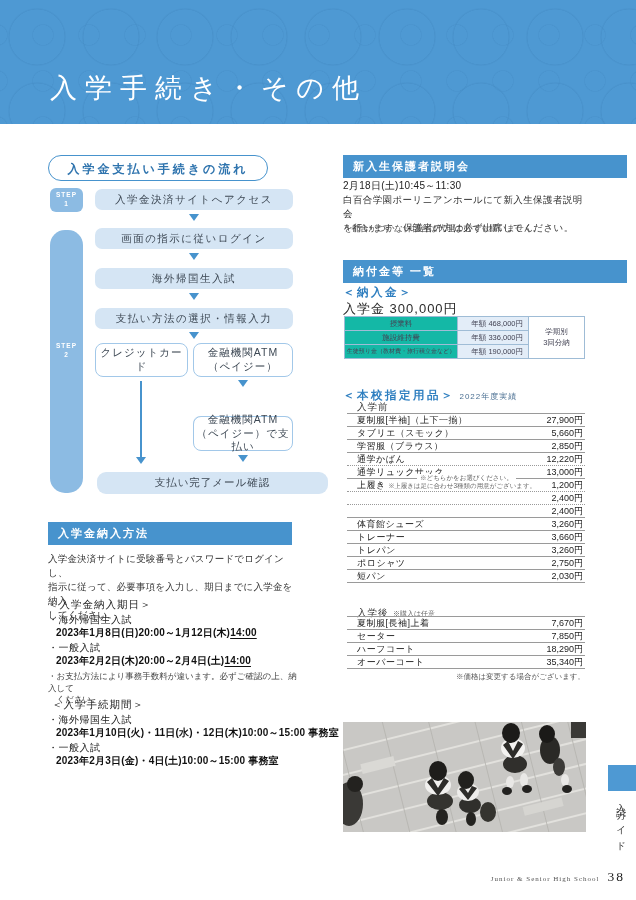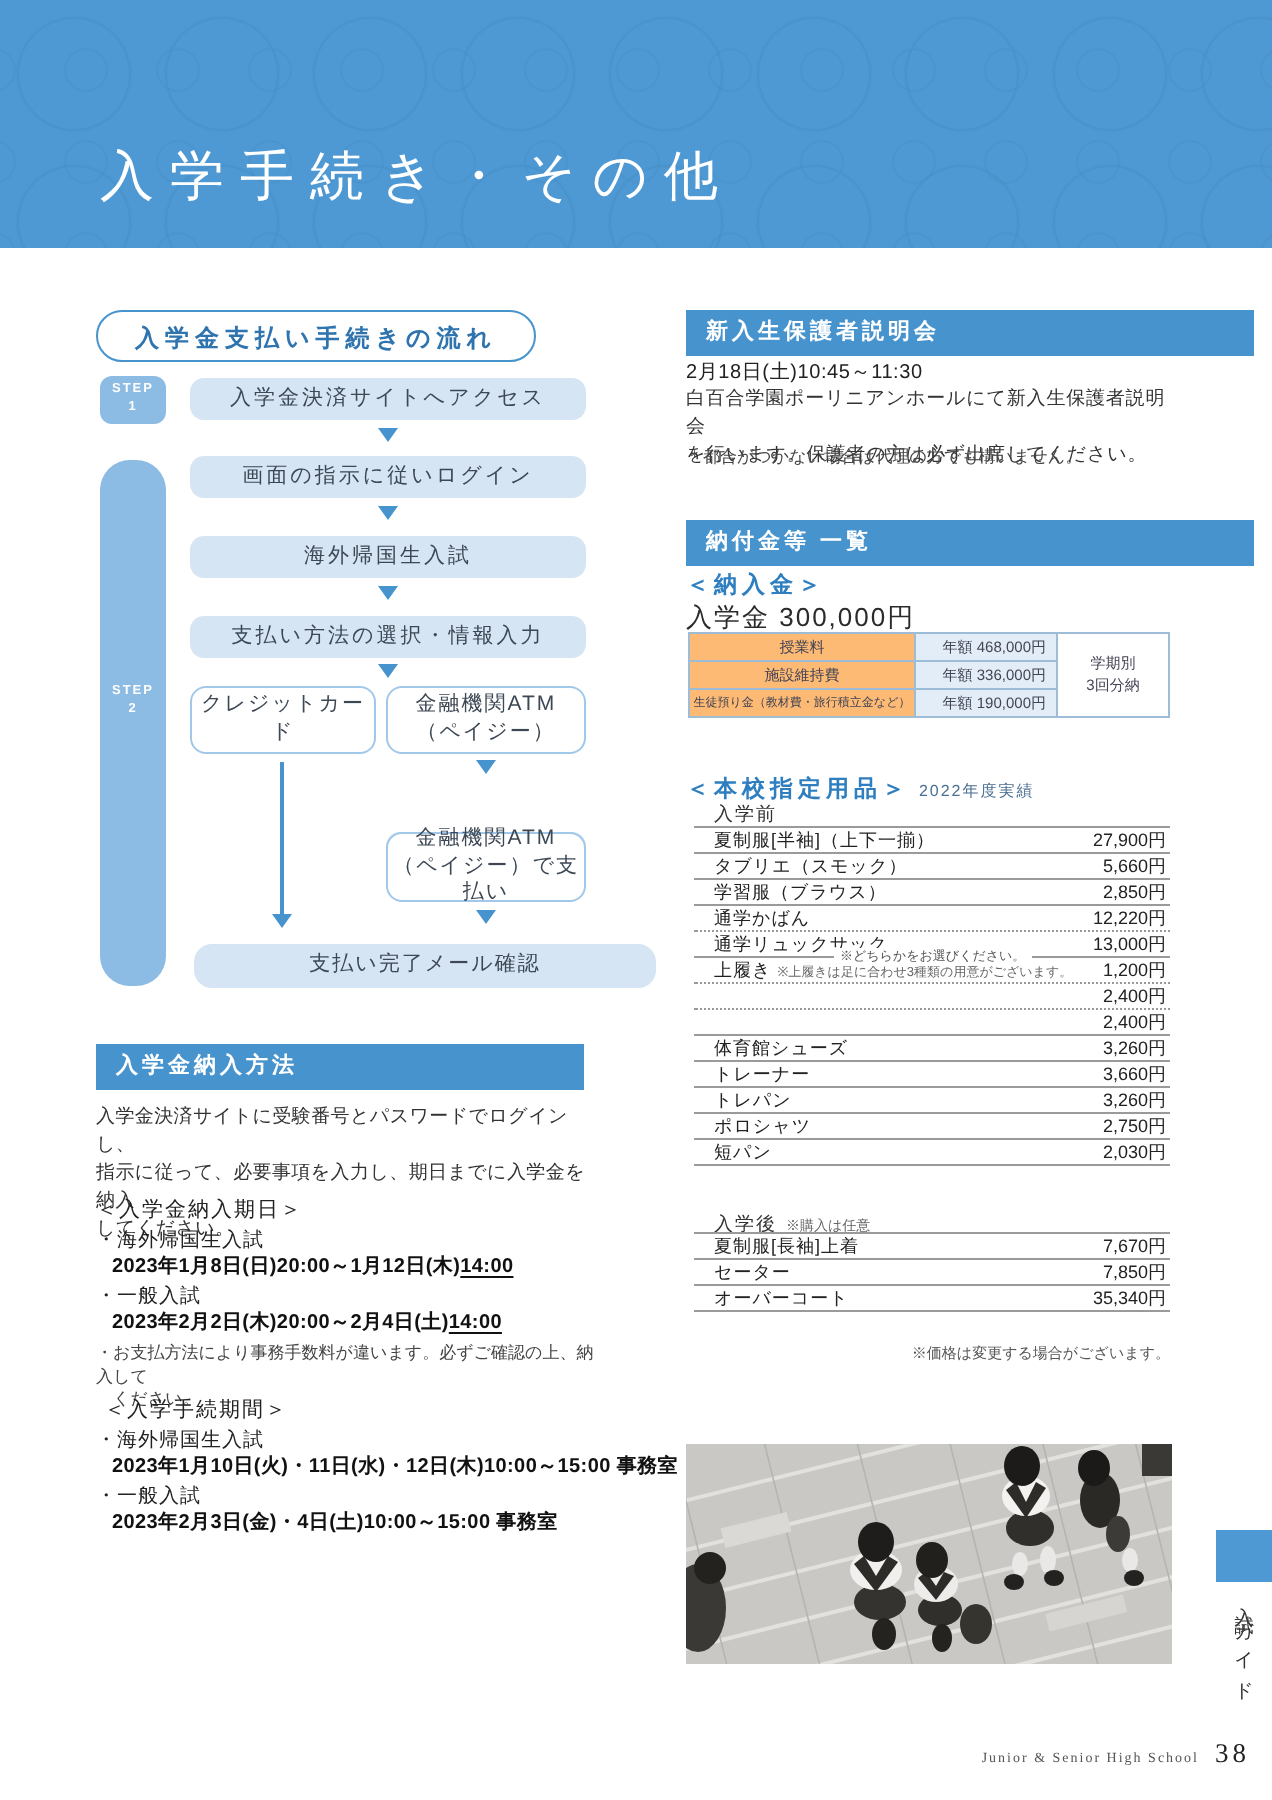--- a/index.html
+++ b/index.html
@@ -53,21 +53,21 @@
   .small-note{font-size:8.5px;line-height:11.5px;color:#444;}
 
   
   .r-bar{left:343px;width:284px;}
   .blue-heading{font-size:11.5px;font-weight:bold;color:#2f7fc0;letter-spacing:2.5px;}
   .entrance-fee{font-size:13px;color:#2b2b2b;letter-spacing:1px;}
 
   .fee-table{left:344px;top:316px;width:241px;border:1px solid #9fbcd6;background:#9fbcd6;
       display:grid;grid-template-columns:112px 70px 55px;grid-auto-rows:13px;gap:1px;box-sizing:border-box;}
   .ft-cell{font-size:7.5px;color:#445;display:flex;align-items:center;justify-content:center;}
-  .ft-label{background:#fdba74;}
+  .ft-label{background:#14b8a6;}
   .ft-amount{background:#e3edf8;justify-content:flex-end;padding-right:5px;box-sizing:border-box;}
   .ft-small{font-size:6px;}
   .ft-span{background:#ffffff;grid-area:1/3/4/4;font-size:7.5px;color:#445;text-align:center;
       display:flex;align-items:center;justify-content:center;line-height:1.4;}
 
   .goods-note{font-size:8px;color:#4a6f92;letter-spacing:1px;}
   .list-label{font-size:9.5px;color:#333;letter-spacing:1px;}
   .tiny{font-size:7px;color:#666;letter-spacing:0;}
   .glist{left:347px;width:238px;}
   .g-row{height:13px;display:flex;align-items:center;justify-content:space-between;
@@ -247,20 +247,24 @@
 </div>
 
 <div class="abs glist" style="top:616px;">
   <div class="g-row">
       <span class="g-name">夏制服[長袖]上着</span>
       <span class="g-price">7,670円</span>
     </div>
   <div class="g-row">
       <span class="g-name">セーター</span>
       <span class="g-price">7,850円</span>
+    </div>
+  <div class="g-row">
+      <span class="g-name">ハーフコート</span>
+      <span class="g-price">18,290円</span>
     </div>
   <div class="g-row">
       <span class="g-name">オーバーコート</span>
       <span class="g-price">35,340円</span>
     </div>
 </div>
 <div class="abs footnote" style="left:347px;top:672px;width:238px;">※価格は変更する場合がございます。</div>
 
 <svg class="abs photo" viewBox="0 0 243 110" xmlns="http://www.w3.org/2000/svg">
   <rect width="243" height="110" fill="#c9c8c5"></rect>

